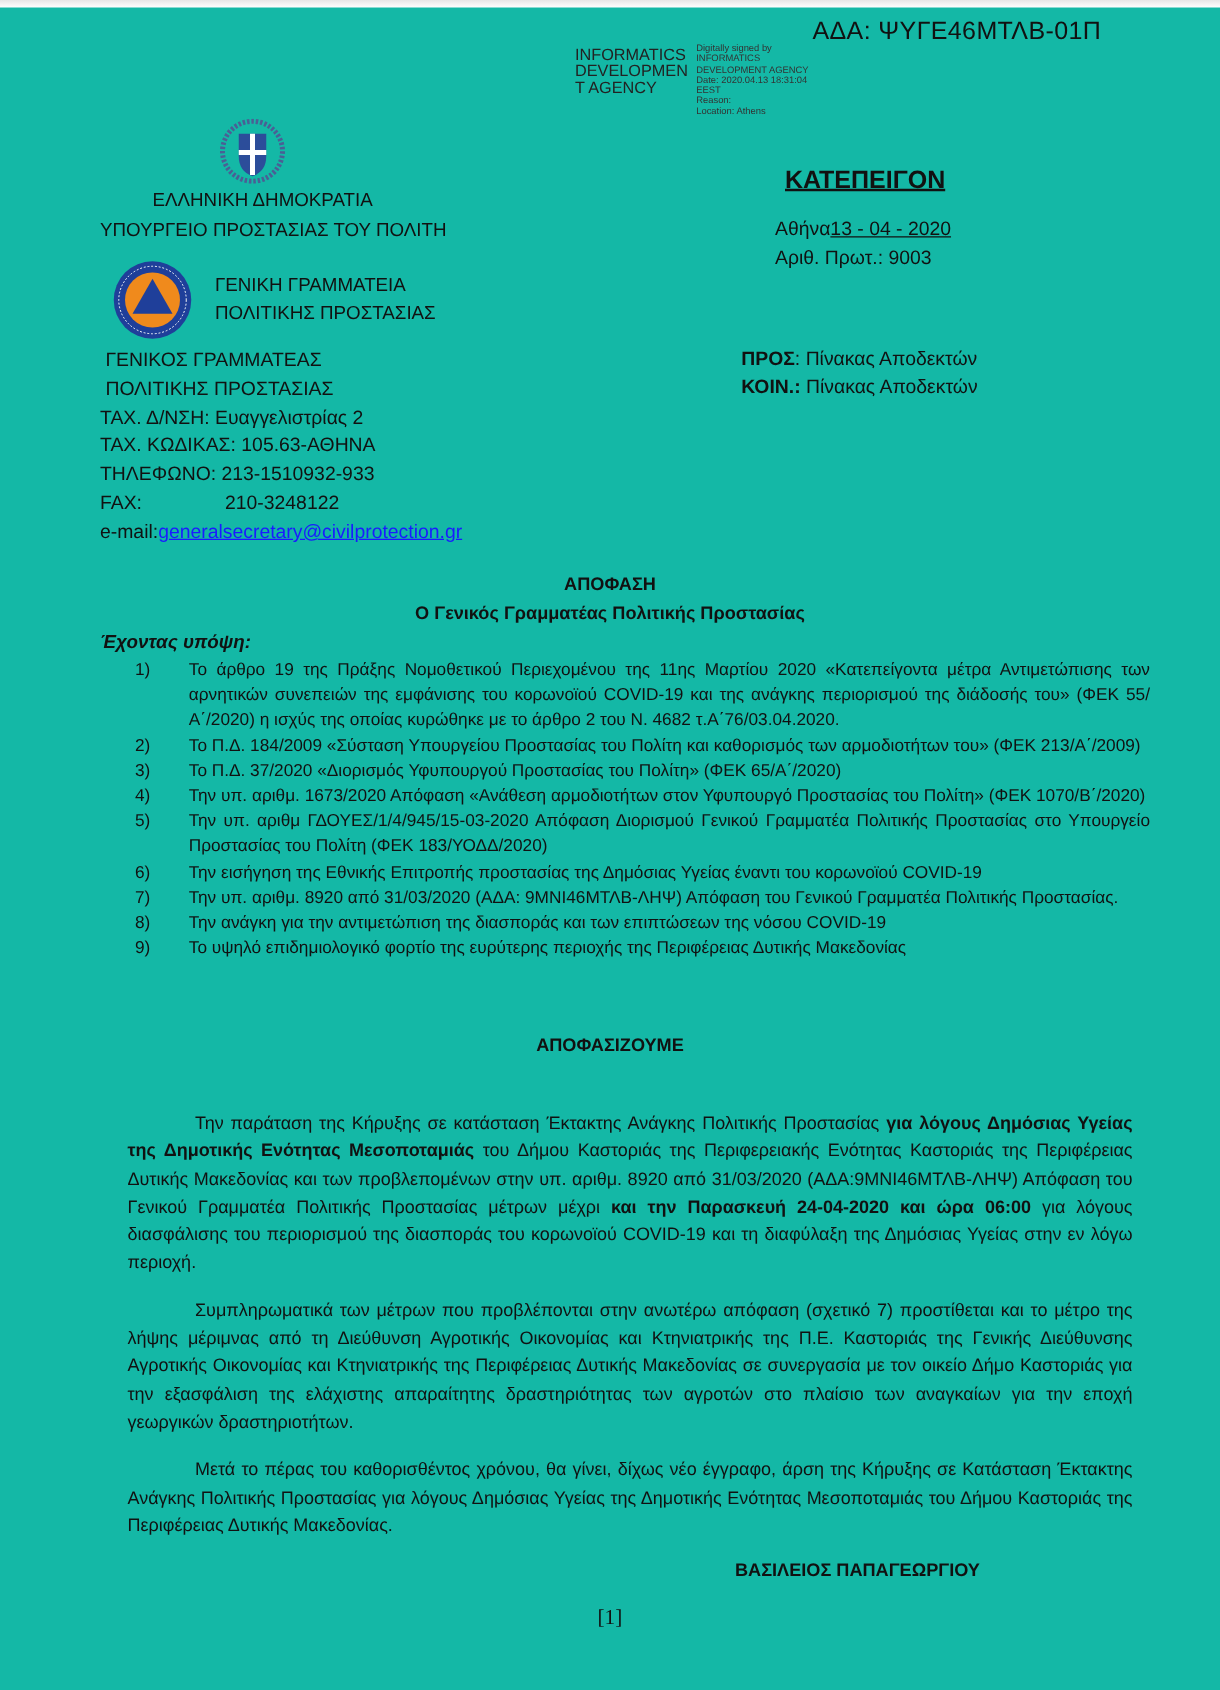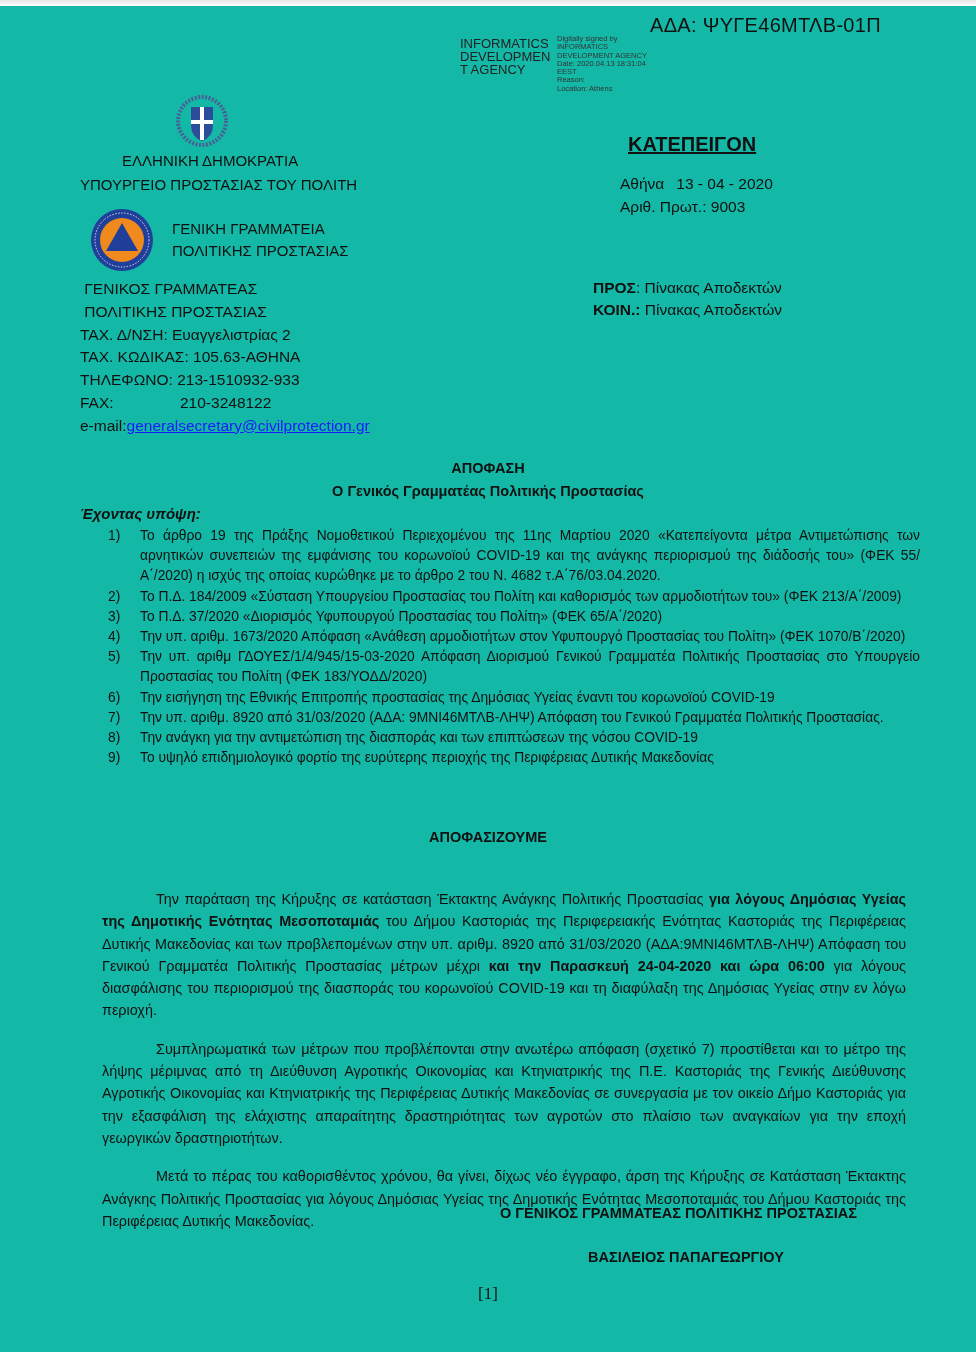--- a/index.html
+++ b/index.html
@@ -13,38 +13,38 @@
   .sig-agency { left: 460px; top: 37px; font-size: 13px; line-height: 13px; color:#222; }
   .sig-meta { left: 557px; top: 35px; font-size: 7.5px; line-height: 8.3px; color:#333; }
   .emblem { left: 176px; top: 95px; width: 52px; height: 52px; }
   .cp-logo { left: 90px; top: 208px; width: 64px; height: 64px; }
   .gr1 { left: 122px; top: 152px; font-size: 15px; }
   .gr2 { left: 80px; top: 176px; font-size: 15px; }
   .gg1 { left: 172px; top: 220px; font-size: 15px; }
   .gg2 { left: 172px; top: 242px; font-size: 15px; }
   .urgent { left: 628px; top: 133px; font-size: 20px; font-weight: bold; text-decoration: underline; }
   .date { left: 620px; top: 175px; font-size: 15.5px; }
-  .date .d { margin-left: 12px; }
+  .date .d { margin-left: 0; text-decoration: underline; }
   .protocol { left: 620px; top: 198px; font-size: 15.5px; }
   .to { left: 593px; top: 279px; font-size: 15.5px; }
   .cc { left: 593px; top: 301px; font-size: 15.5px; }
   .to b, .cc b { font-weight: bold; }
   .sender { left: 80px; top: 278px; font-size: 15.5px; line-height: 22.8px; }
   .sender .line { white-space: pre; }
   .sender a { color: #1a1aff; text-decoration: underline; }
   .center-title { left: 0; width: 976px; text-align: center; font-weight: bold;
                   font-family: "Liberation Sans Narrow", "Liberation Sans", sans-serif; }
   .t1 { top: 460px; font-size: 14.5px; }
   .t2 { top: 483px; font-size: 14.5px; }
   .considering { left: 80px; top: 505px; font-size: 15px; font-weight: bold; font-style: italic; }
   .items { left: 108px; top: 526px; width: 812px; font-size: 13.8px; line-height: 20.2px;
            font-family: "Liberation Sans Narrow", "Liberation Sans", sans-serif; }
   .item { display: flex; }
   .num { width: 32px; flex: none; }
-  .txt { flex: 1; text-align: justify; }
+  .txt { flex: 1; text-align: justify; margin-left: 11px; }
   .decide { top: 829px; font-size: 14.5px; }
   .body { left: 86px; top: 872px; width: 836px; font-size: 14.4px; line-height: 22.3px;
           text-align: justify; font-family: "Liberation Sans Narrow", "Liberation Sans", sans-serif; }
   .body p { margin: 16px; text-indent: 54px; }
   .signer-title { left: 500px; top: 1205px; font-size: 14.5px; font-weight: bold; }
   .signer-name { left: 588px; top: 1249px; font-size: 14.5px; font-weight: bold; }
   .pagenum { left: 478px; top: 1284px; font-size: 17px; font-family: "Liberation Serif", serif; }
 </style>
 </head>
 <body>
@@ -158,16 +158,15 @@
   </div>
 
   <div class="abs center-title decide">ΑΠΟΦΑΣΙΖΟΥΜΕ</div>
 
   <div class="abs body">
     <p><span>Την παράταση της Κήρυξης σε κατάσταση Έκτακτης Ανάγκης Πολιτικής Προστασίας </span><b>για λόγους Δημόσιας Υγείας της Δημοτικής Ενότητας Μεσοποταμιάς</b><span> του Δήμου Καστοριάς της Περιφερειακής Ενότητας Καστοριάς της Περιφέρειας Δυτικής Μακεδονίας και των προβλεπομένων στην υπ. αριθμ. 8920 από 31/03/2020 (ΑΔΑ:9ΜΝΙ46ΜΤΛΒ-ΛΗΨ) Απόφαση του Γενικού Γραμματέα Πολιτικής Προστασίας μέτρων μέχρι </span><b>και την Παρασκευή 24-04-2020 και ώρα 06:00</b><span> για λόγους διασφάλισης του περιορισμού της διασποράς του κορωνοϊού COVID-19 και τη διαφύλαξη της Δημόσιας Υγείας στην εν λόγω περιοχή.</span></p>
     <p>Συμπληρωματικά των μέτρων που προβλέπονται στην ανωτέρω απόφαση (σχετικό 7) προστίθεται και το μέτρο της λήψης μέριμνας από τη Διεύθυνση Αγροτικής Οικονομίας και Κτηνιατρικής της Π.Ε. Καστοριάς της Γενικής Διεύθυνσης Αγροτικής Οικονομίας και Κτηνιατρικής της Περιφέρειας Δυτικής Μακεδονίας σε συνεργασία με τον οικείο Δήμο Καστοριάς για την εξασφάλιση της ελάχιστης απαραίτητης δραστηριότητας των αγροτών στο πλαίσιο των αναγκαίων για την εποχή γεωργικών δραστηριοτήτων.</p>
     <p>Μετά το πέρας του καθορισθέντος χρόνου, θα γίνει, δίχως νέο έγγραφο, άρση της Κήρυξης σε Κατάσταση Έκτακτης Ανάγκης Πολιτικής Προστασίας για λόγους Δημόσιας Υγείας της Δημοτικής Ενότητας Μεσοποταμιάς του Δήμου Καστοριάς της Περιφέρειας Δυτικής Μακεδονίας.</p>
   </div>
 
-  <div class="abs signer-title">Ο ΓΕΝΙΚΟΣ ΓΡΑΜΜΑΤΕΑΣ ΠΟΛΙΤΙΚΗΣ ΠΡΟΣΤΑΣΙΑΣ</div>
   <div class="abs signer-name">ΒΑΣΙΛΕΙΟΣ ΠΑΠΑΓΕΩΡΓΙΟΥ</div>
   <div class="abs pagenum">[1]</div>
 </div>
 
 </body></html>

